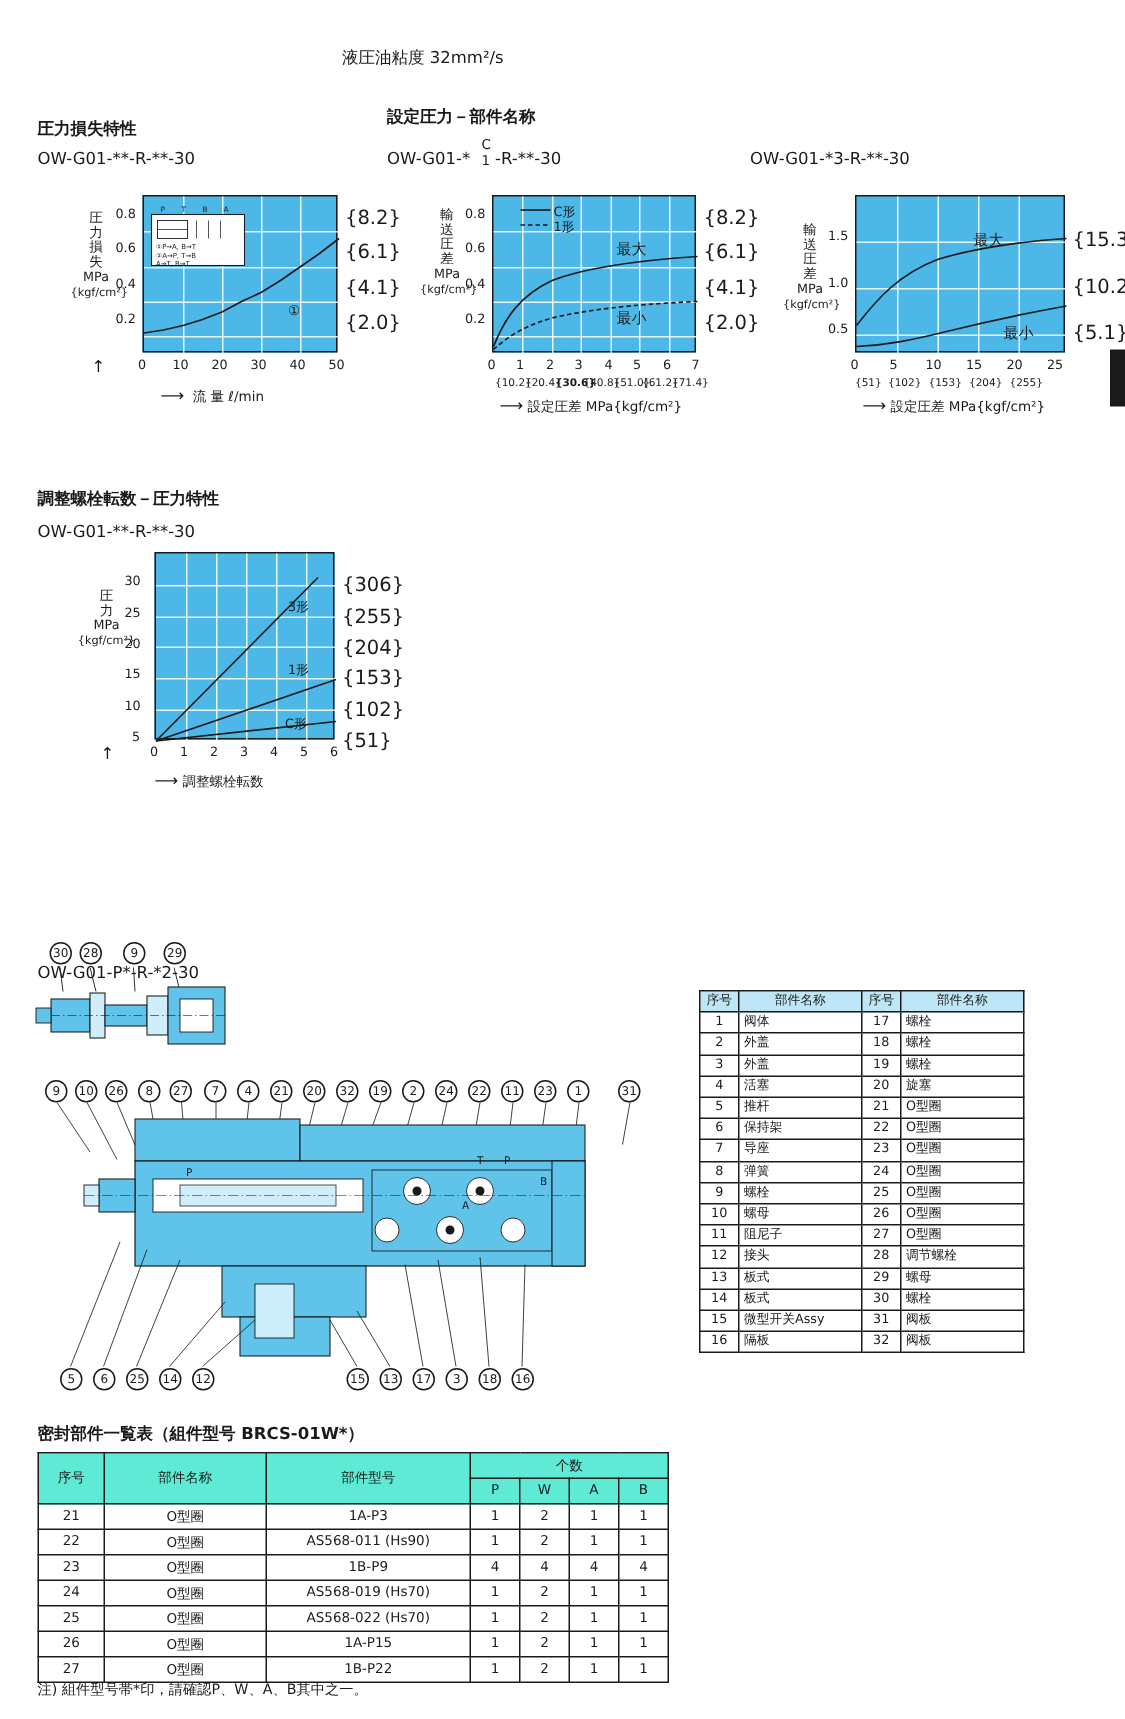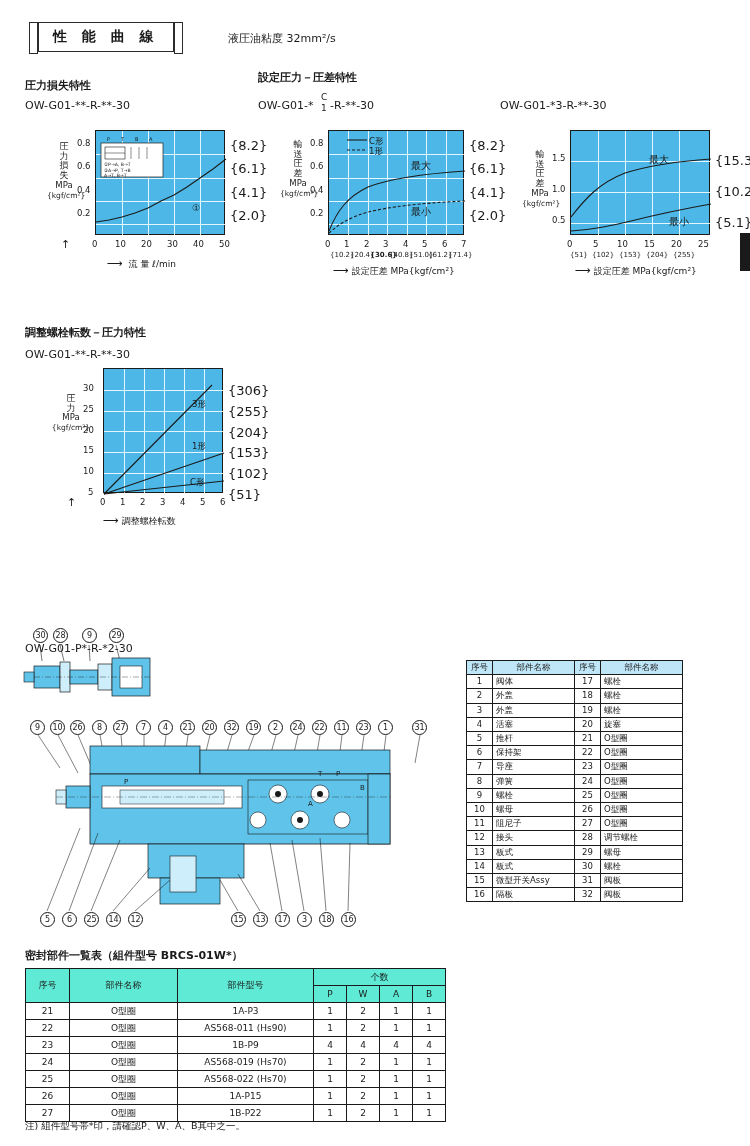--- a/index.html
+++ b/index.html
@@ -114,21 +114,20 @@
     position: absolute;
     background: #1a1a1a;
   }
   .diagram { position: absolute; }
 </style>
 </head>
 <body>
 
 <div class="page">
 
-  <div class="section-banner" style="left:38px; top:22px;">性 能 曲 線</div>
 
   <div class="lbl" style="left:228px; top:31px; font-size:11px;">液圧油粘度  32mm²/s</div>
 
   <div class="lbl b" style="left:25px; top:78px; font-size:11px;">圧力損失特性</div>
   <div class="lbl" style="left:25px; top:99px; font-size:11px;">OW-G01-**-R-**-30</div>
 
   <div class="graph" style="left:25px; top:120px; width:230px; height:160px;">
 
     <div class="plot" style="left:70px; top:10px; width:130px; height:105px;">
 
@@ -184,21 +183,21 @@
     <div class="axnum" style="left:116px; top:119px;">20</div>
     <div class="axnum" style="left:142px; top:119px;">30</div>
     <div class="axnum" style="left:168px; top:119px;">40</div>
     <div class="axnum" style="left:194px; top:119px;">50</div>
 
     <div class="axtitle" style="left:82px; top:137px;">
       <span style="font-size:11px;">⟶</span>&nbsp; <span>流 量 ℓ/min</span>
     </div>
   </div>
 
-  <div class="lbl b" style="left:258px; top:70px; font-size:11px;">設定圧力－圧差特性</div>
+  <div class="lbl b" style="left:258px; top:70px; font-size:11px;">設定圧力－部件名称</div>
   <div class="lbl" style="left:258px; top:99px; font-size:11px;">OW-G01-*</div>
   <div class="lbl" style="left:321px; top:92px; font-size:9px;">C</div>
   <div class="lbl" style="left:321px; top:103px; font-size:9px;">1</div>
   <div class="lbl" style="left:330px; top:99px; font-size:11px;">-R-**-30</div>
 
   <div class="graph" style="left:258px; top:120px; width:230px; height:170px;">
 
     <div class="plot" style="left:70px; top:10px; width:136px; height:105px;">
       <div class="gridline v" style="left:19px; top:0; height:105px;"></div>
       <div class="gridline v" style="left:39px; top:0; height:105px;"></div>

